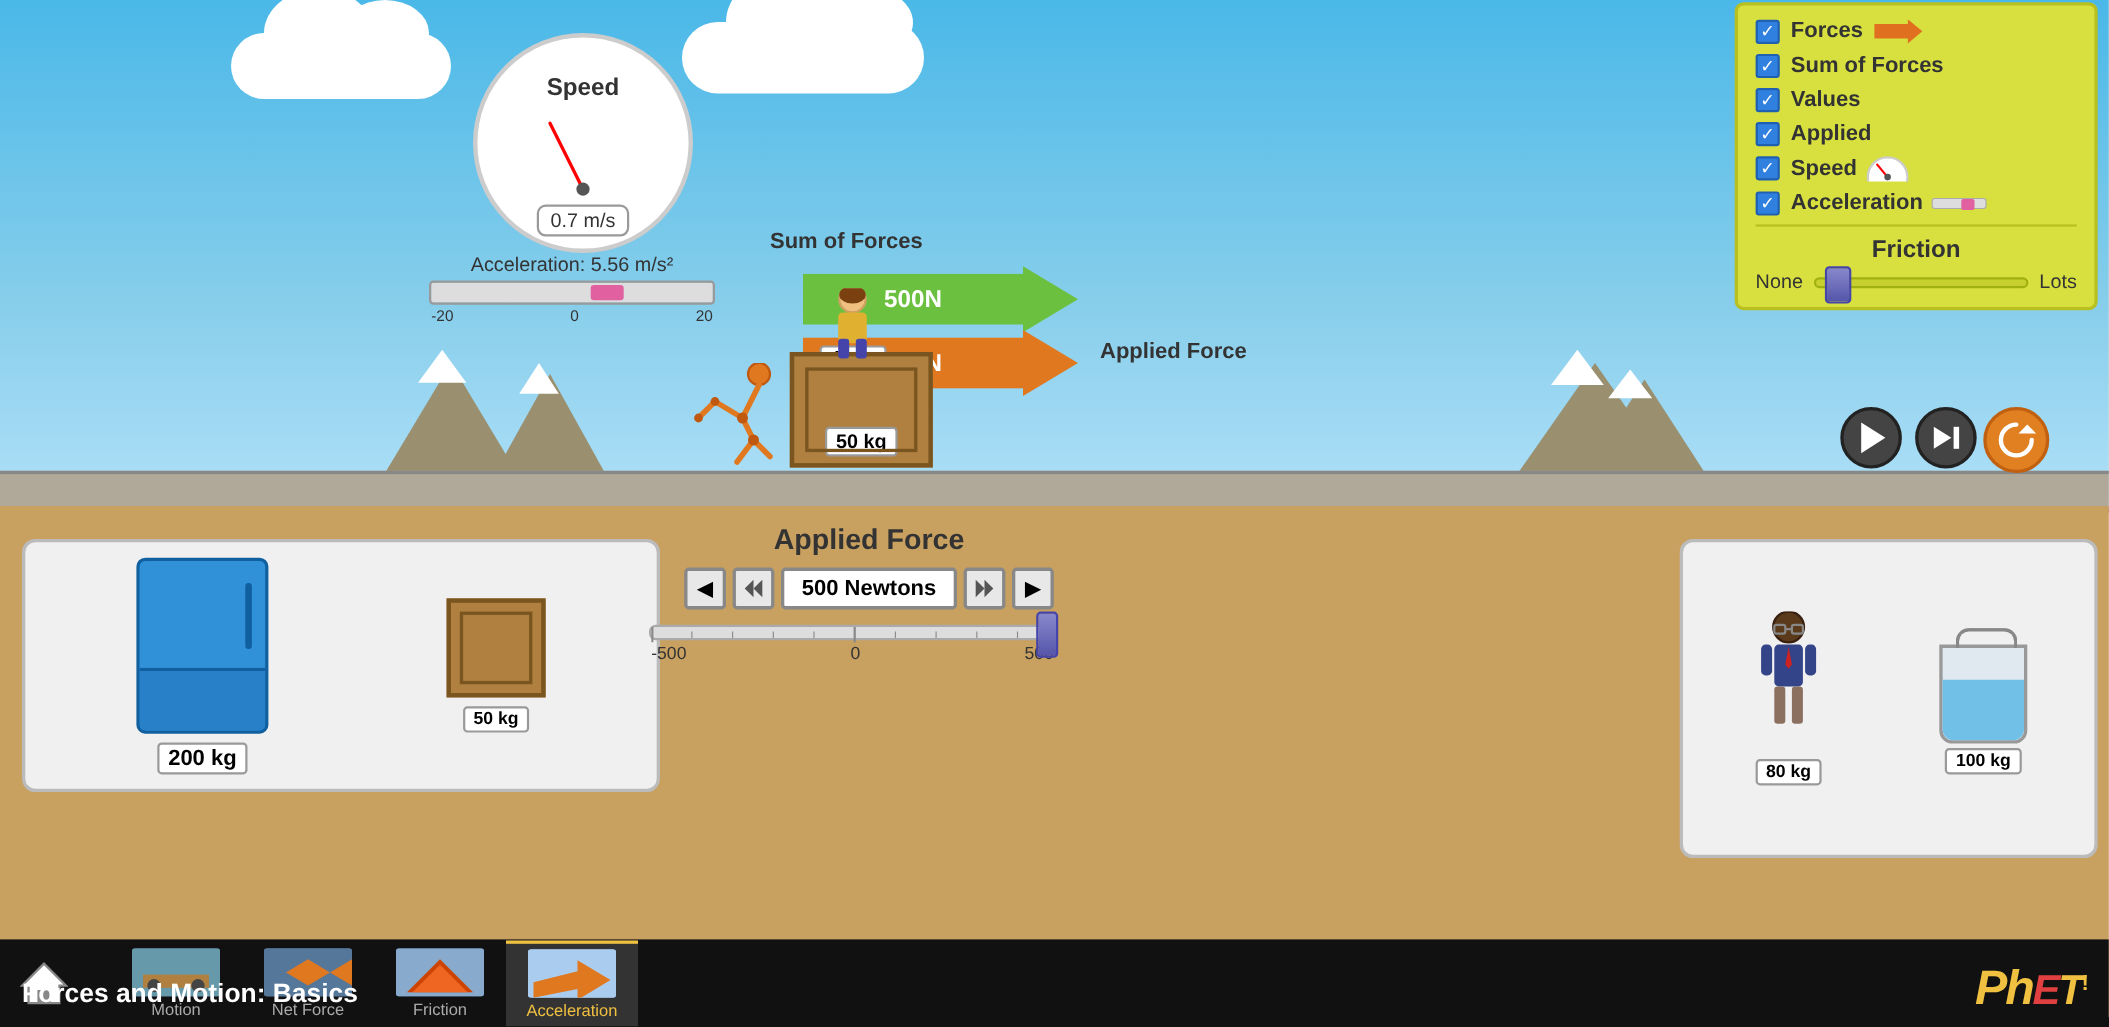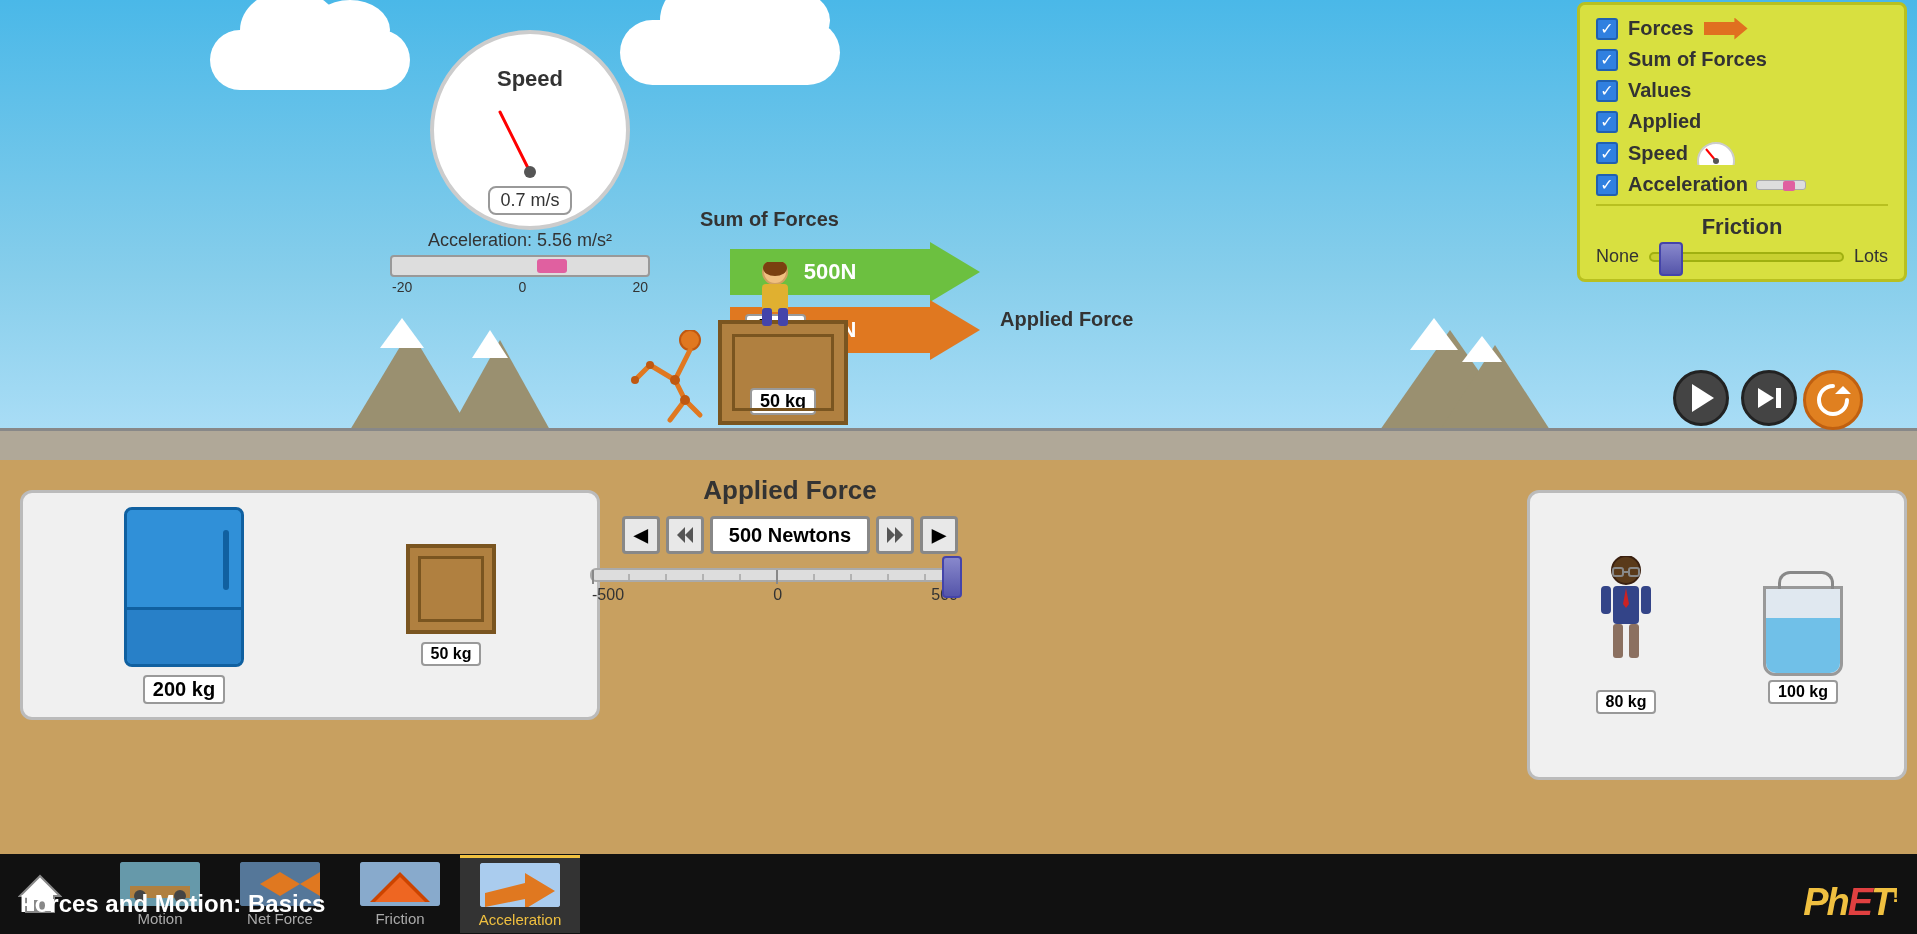--- a/index.html
+++ b/index.html
@@ -915,15 +915,15 @@
           <polygon points="5,30 45,20 45,10 75,28 45,46 45,36 5,44" fill="#e07820"></polygon>
         </svg>
       </div>
       <span class="nav-tab-label">Acceleration</span>
     </div>
   </div>
 
   <div class="app-title">Forces and Motion: Basics</div>
 
   <div class="phet-logo" style="position:absolute;right:20px;bottom:10px;">
-    <span style="color:#f0c040;font-size:38px;font-weight:900;font-style:italic;letter-spacing:-2px;">Ph</span><span style="color:#e04040;font-size:38px;font-weight:900;font-style:italic;">E</span><span style="color:#f0c040;font-size:38px;font-weight:900;font-style:italic;">T</span><span style="color:#f0c040;font-size:20px;font-weight:900;vertical-align:super;">!</span>
+    <span style="color:#f0c040;font-size:44px;font-weight:900;font-style:italic;letter-spacing:-2px;">Ph</span><span style="color:#e04040;font-size:38px;font-weight:900;font-style:italic;">E</span><span style="color:#f0c040;font-size:38px;font-weight:900;font-style:italic;">T</span><span style="color:#f0c040;font-size:20px;font-weight:900;vertical-align:super;">!</span>
   </div>
 </div>
 
 </body></html>

